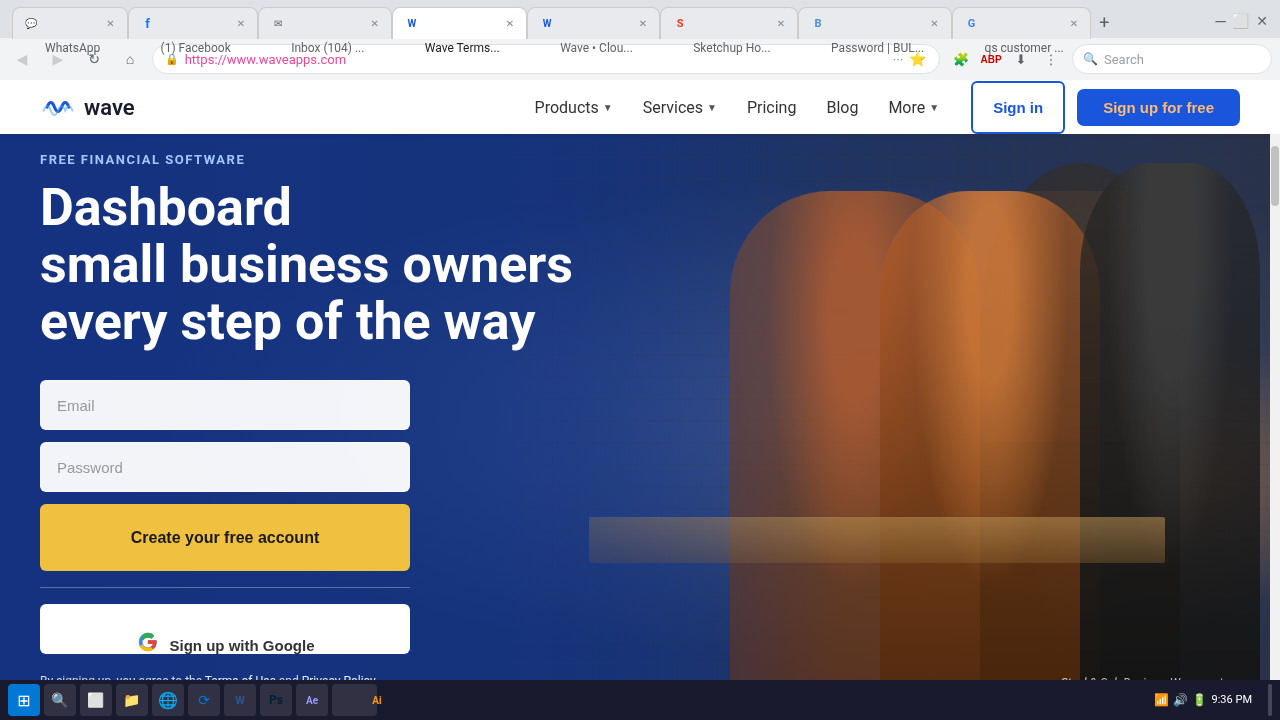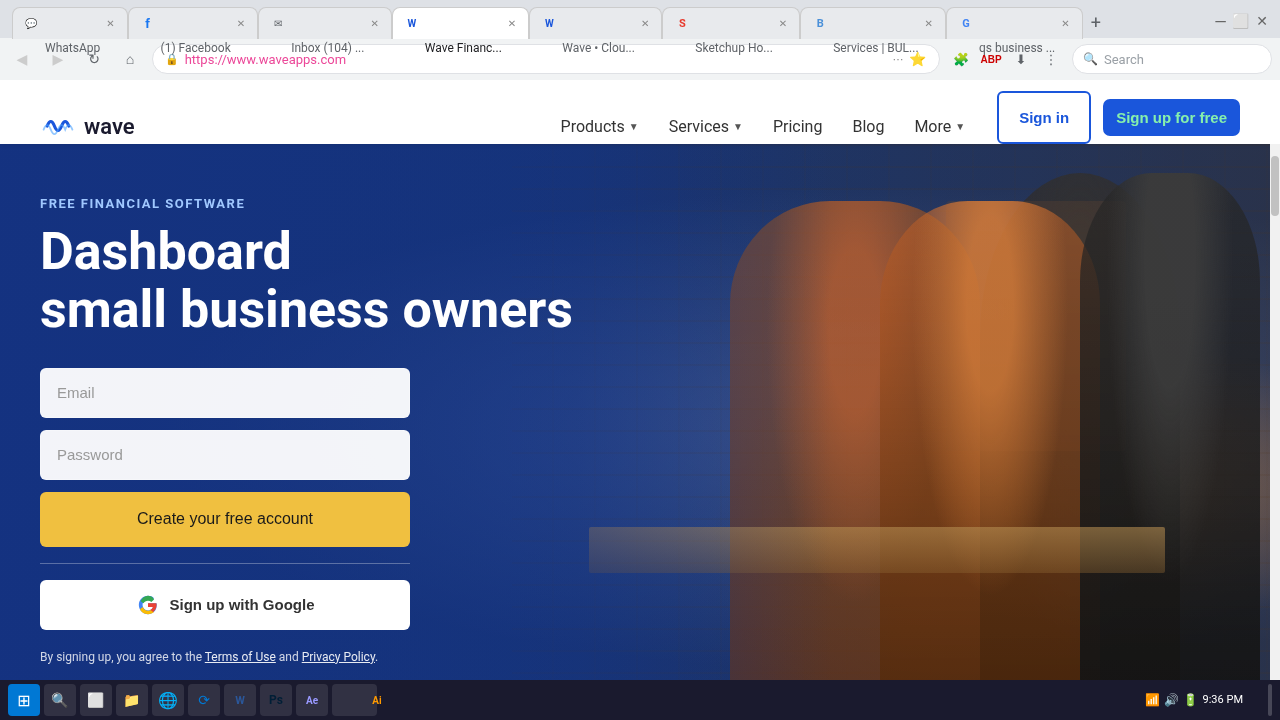--- a/index.html
+++ b/index.html
@@ -114,23 +114,23 @@
     .wave-site {
       height: calc(720px - 80px);
       overflow: hidden;
       position: relative;
     }
 
     
     .wave-nav {
       background: #fff;
       display: flex;
-      align-items: flex-end;
+      align-items: center;
       padding: 0 40px;
-      height: 64px;
+      height: 54px;
       box-shadow: 0 1px 4px rgba(0,0,0,0.1);
       position: relative;
       z-index: 10;
     }
     .wave-logo {
       display: flex;
       align-items: center;
       margin-right: auto;
     }
     .wave-logo-icon {
@@ -169,25 +169,25 @@
       padding: 16px 20px;
       border: 2px solid #1a56db;
       border-radius: 6px;
       background: transparent;
       color: #1a56db;
       font-size: 15px;
       font-weight: 600;
       cursor: pointer;
     }
     .btn-signup {
-      padding: 8px 11px;
+      padding: 8px 24px;
       border: 2px solid #1a56db;
       border-radius: 7px;
       background: #1a56db;
-      color: #86efac;
+      color: #fdba74;
       font-size: 15px;
       font-weight: 600;
       cursor: pointer;
     }
 
     
     .wave-hero {
       position: relative;
       height: calc(720px - 80px - 68px);
       overflow: hidden;
@@ -291,47 +291,47 @@
       border: 1px solid rgba(255,255,255,0.3);
       background: rgba(255,255,255,0.95);
       padding: 0 16px;
       font-size: 15px;
       color: #333;
       outline: none;
     }
     .hero-input::placeholder { color: #999; }
     .btn-create {
       width: 100%;
-      height: 55px;
+      height: 67px;
       border-radius: 6px;
       border: none;
       background: #f0c040;
       color: #1a1a1a;
       font-size: 16px;
-      font-weight: 400;
+      font-weight: 700;
       cursor: pointer;
     }
     .divider-line {
       width: 100%;
       height: 1px;
       background: rgba(255,255,255,0.3);
       margin: 4px 0;
     }
     .btn-google {
       width: 100%;
       height: 50px;
       border-radius: 6px;
       border: none;
       background: #fff;
       color: #333;
       font-size: 15px;
       font-weight: 600;
       cursor: pointer;
       display: flex;
-      align-items: center;
+      align-items: flex-end;
       justify-content: center;
       gap: 10px;
     }
     .google-icon {
       width: 24px;
       height: 24px;
       display: flex;
       align-items: center;
       justify-content: center;
       font-size: 18px;
@@ -385,21 +385,21 @@
       display: flex; align-items: center; justify-content: center;
       cursor: pointer;
       font-size: 14px;
     }
     .taskbar-spacer { flex: 1; }
     .taskbar-time {
       font-size: 11px;
       color: #fff;
       text-align: right;
       line-height: 1.4;
-      margin-right: 21px;
+      margin-right: 12px;
     }
     .taskbar-sys {
       display: flex; align-items: center; gap: 4px;
     }
     .sys-icon {
       font-size: 12px; color: #ccc; cursor: pointer;
     }
 
     
     .scrollbar {
@@ -443,45 +443,45 @@
       </div>
 
       <div class="tab">
         <span class="tab-favicon">✉</span>
         <span class="tab-title">Inbox (104) ...</span>
         <span class="tab-close">✕</span>
       </div>
 
       <div class="tab active">
         <span class="tab-favicon" style="color:#1a56db;font-weight:bold;">W</span>
-        <span class="tab-title">Wave Financ...</span>
+        <span class="tab-title">Wave Terms...</span>
         <span class="tab-close">✕</span>
       </div>
 
       <div class="tab">
         <span class="tab-favicon" style="color:#1a56db;font-weight:bold;">W</span>
         <span class="tab-title">Wave • Clou...</span>
         <span class="tab-close">✕</span>
       </div>
 
       <div class="tab">
         <span class="tab-favicon" style="color:#e8392c;font-weight:bold;font-size:11px;">S</span>
         <span class="tab-title">Sketchup Ho...</span>
         <span class="tab-close">✕</span>
       </div>
 
       <div class="tab">
         <span class="tab-favicon" style="color:#4a90d9;font-weight:bold;font-size:11px;">B</span>
-        <span class="tab-title">Services | BUL...</span>
+        <span class="tab-title">Password | BUL...</span>
         <span class="tab-close">✕</span>
       </div>
 
       <div class="tab">
         <span class="tab-favicon" style="color:#4285f4;font-weight:bold;font-size:11px;">G</span>
-        <span class="tab-title">qs business ...</span>
+        <span class="tab-title">qs customer ...</span>
         <span class="tab-close">✕</span>
       </div>
       <div class="new-tab-btn">+</div>
     </div>
 
     <div style="margin-left:auto;display:flex;gap:6px;padding-right:4px;">
       <span style="cursor:pointer;color:#666;font-size:16px;">—</span>
       <span style="cursor:pointer;color:#666;font-size:14px;">⬜</span>
       <span style="cursor:pointer;color:#666;font-size:14px;">✕</span>
     </div>
@@ -566,20 +566,21 @@
       <div style="position:absolute;bottom:25%;left:10%;right:15%;height:8%;background:linear-gradient(to bottom,rgba(180,140,80,0.6),rgba(140,100,50,0.4));border-radius:2px;"></div>
     </div>
 
     <div class="overlay-blue"></div>
 
     <div class="hero-content">
       <div class="hero-tag">FREE FINANCIAL SOFTWARE</div>
       <h1 class="hero-title">
         <span>Dashboard</span><br>
         <span>small business owners</span><br>
+        <span>every step of the way</span>
       </h1>
 
       <div class="hero-form">
         <input class="hero-input" type="email" placeholder="Email" style="">
 
         <input class="hero-input" type="password" placeholder="Password" style="">
 
         <button class="btn-create">
           <span>Create your free account</span>
         </button>

